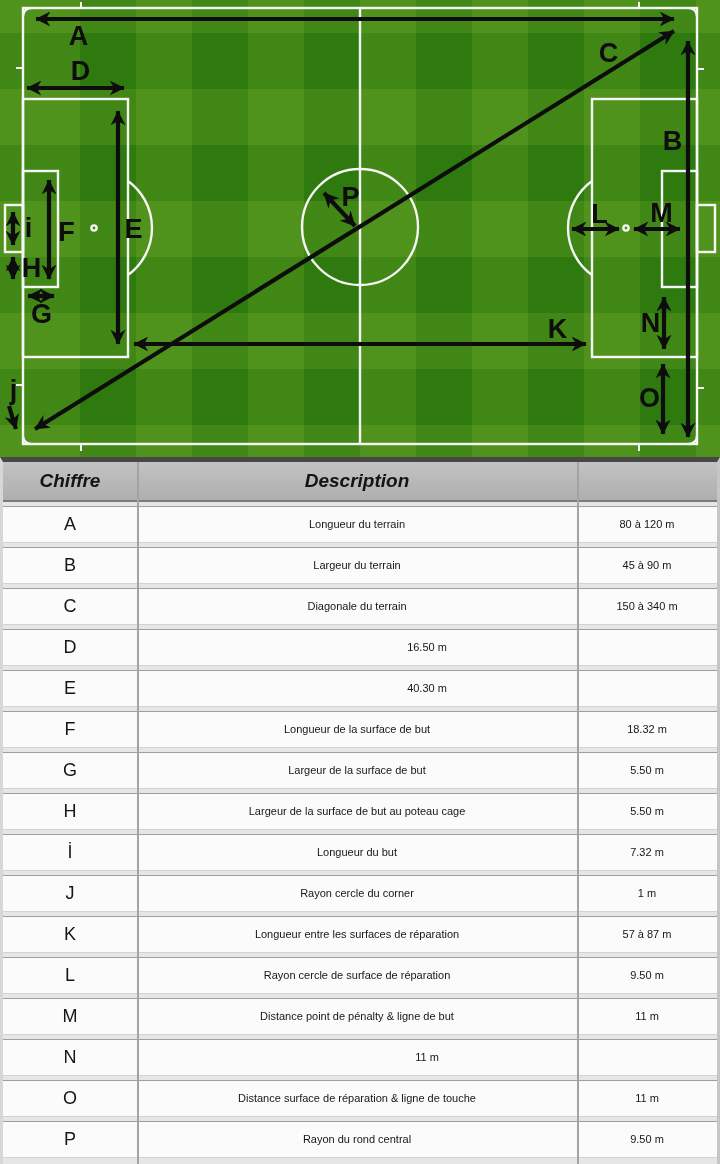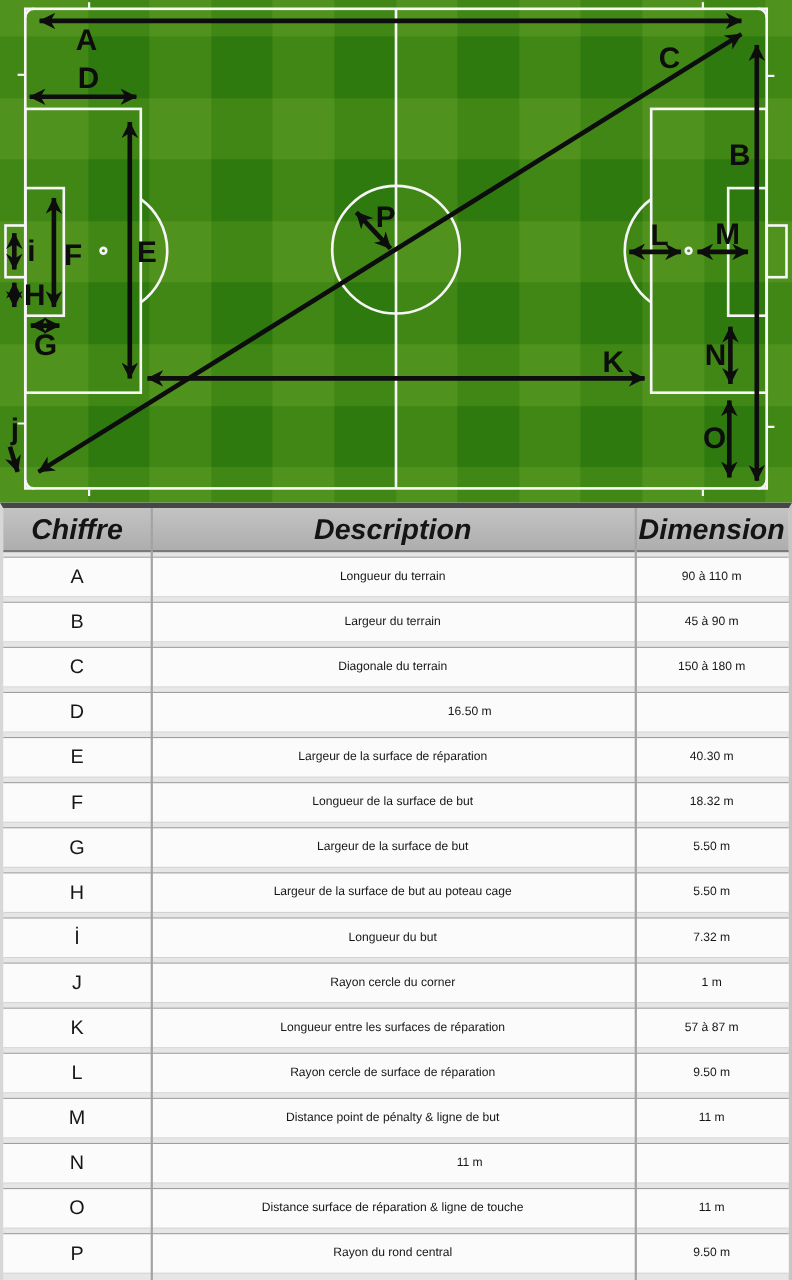--- a/index.html
+++ b/index.html
@@ -30,21 +30,21 @@
     border-top:5px solid #474747;
     min-height:702px;
   }
   .thead{
     height:38px;display:flex;align-items:stretch;
     background:linear-gradient(#c3c3c3,#aeaeae);
     border-bottom:2px solid #7a7a7a;
   }
   .th{
     display:flex;align-items:center;justify-content:center;
-    font-weight:700;font-style:italic;font-size:26px;color:#141414;border-radius:18px;
+    font-weight:700;font-style:italic;font-size:19px;color:#141414;border-radius:18px;
   }
   .trow{
     height:35px;margin-top:4px;display:flex;align-items:stretch;
     background:#fbfbfb;
     border-top:1px solid #9e9e9e;border-bottom:1px solid #d2d2d2;
   }
   .td{
     display:flex;align-items:center;justify-content:center;
     font-size:11px;color:#161616;text-align:center;line-height:1.1;
   }
@@ -141,45 +141,43 @@
   </svg>
 </div>
 
 <div class="dimtable">
   <div class="vline vl1"></div>
   <div class="vline vl2"></div>
 
   <div class="thead">
     <div class="th c1">Chiffre</div>
     <div class="th c2">Description</div>
-    <div class="th c3">Dimension</div>
   </div>
 
   <div class="trow">
     <div class="td c1">A</div>
     <div class="td c2">Longueur du terrain</div>
-    <div class="td c3">90 à 110 m</div>
+    <div class="td c3">80 à 120 m</div>
   </div>
   <div class="trow">
     <div class="td c1">B</div>
     <div class="td c2">Largeur du terrain</div>
     <div class="td c3">45 à 90 m</div>
   </div>
   <div class="trow">
     <div class="td c1">C</div>
     <div class="td c2">Diagonale du terrain</div>
-    <div class="td c3">150 à 180 m</div>
+    <div class="td c3">150 à 340 m</div>
   </div>
   <div class="trow">
     <div class="td c1">D</div>
     <div class="td c3">16.50 m</div>
   </div>
   <div class="trow">
     <div class="td c1">E</div>
-    <div class="td c2">Largeur de la surface de réparation</div>
     <div class="td c3">40.30 m</div>
   </div>
   <div class="trow">
     <div class="td c1">F</div>
     <div class="td c2">Longueur de la surface de but</div>
     <div class="td c3">18.32 m</div>
   </div>
   <div class="trow">
     <div class="td c1">G</div>
     <div class="td c2">Largeur de la surface de but</div>

